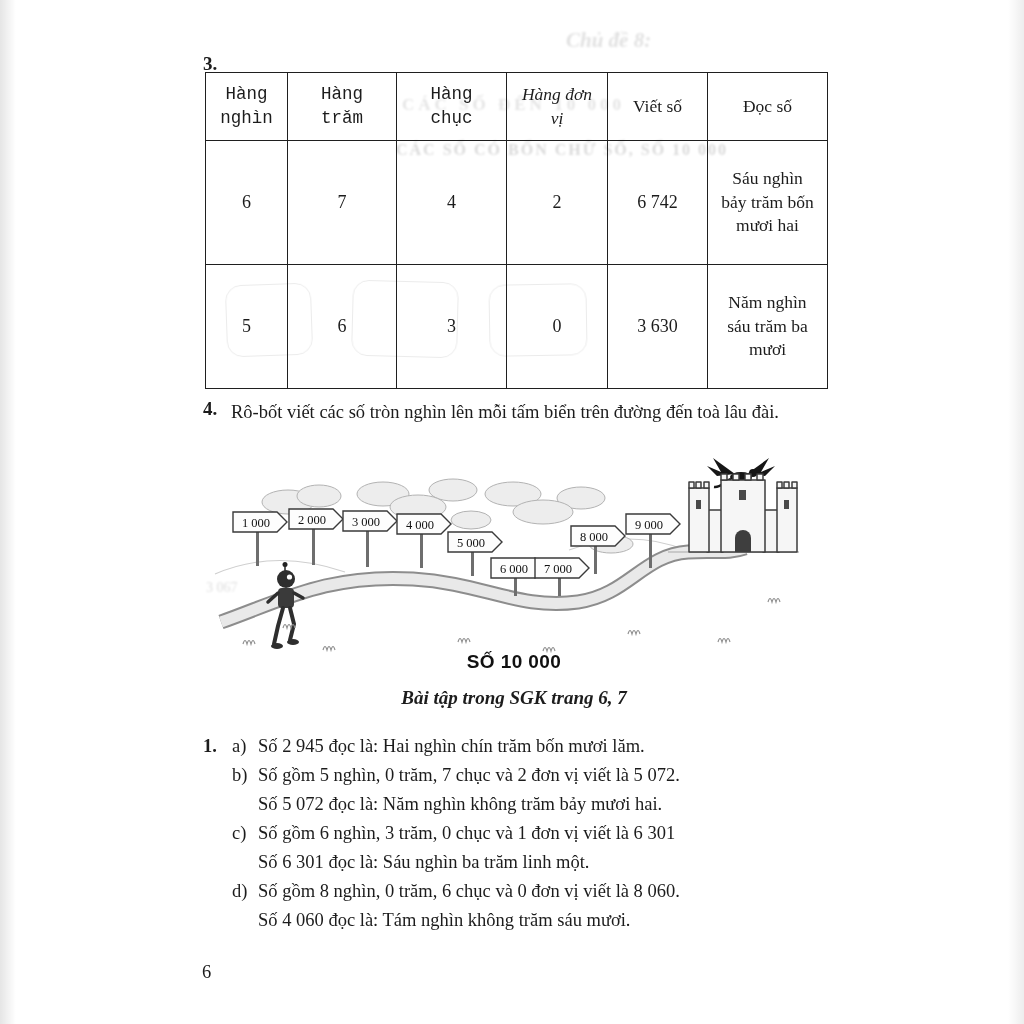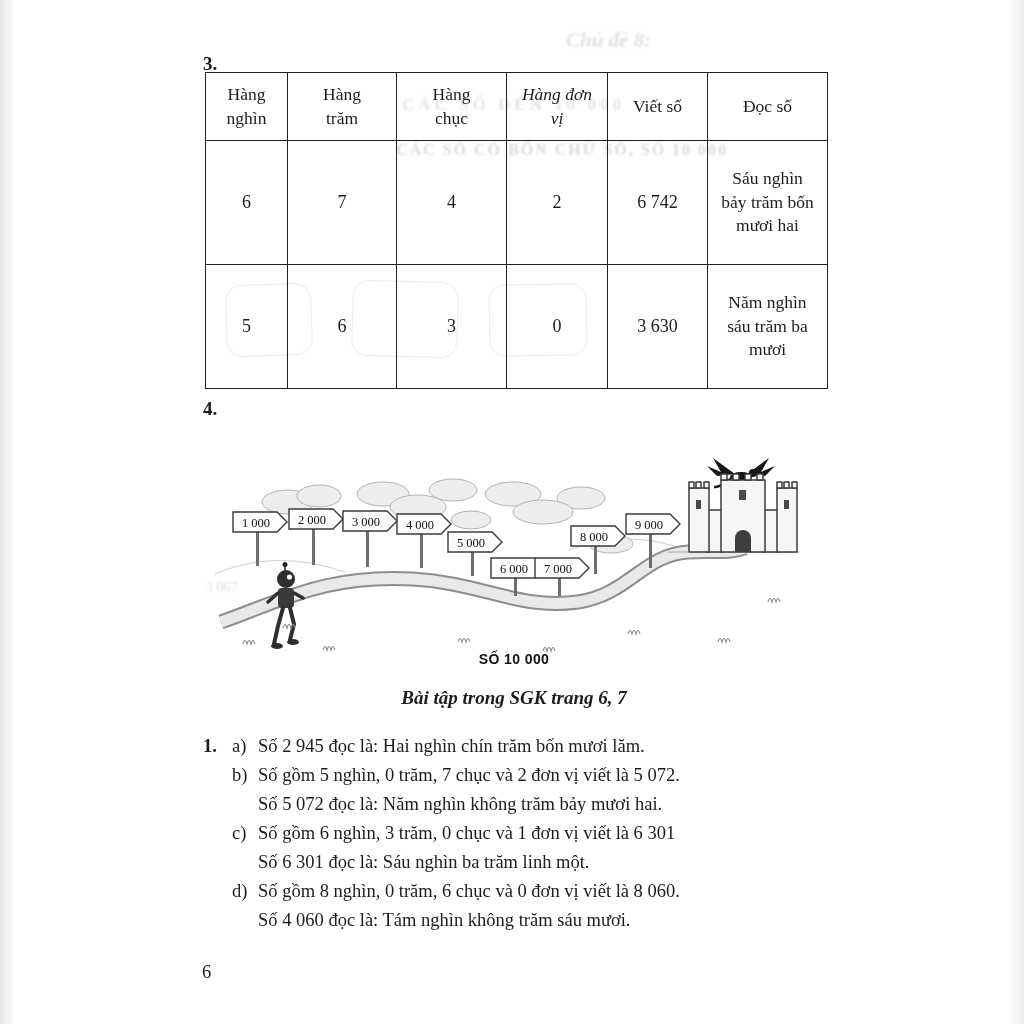--- a/index.html
+++ b/index.html
@@ -35,38 +35,38 @@
   .ex3-table th, .ex3-table td {
     border:1.5px solid #1f1f1f;
     font-weight:normal; text-align:center; vertical-align:middle;
     font-size:17.5px; line-height:1.35; padding:4px;
   }
   .ex3-table thead tr { height:68px; }
   .ex3-table tbody tr { height:124px; }
   .ex3-table td.num { font-size:18px; }
   .ex3-table td.viet { white-space:nowrap; font-size:18px;margin-top:24px; }
   .hdr { margin:0 auto; }
-  .w58 { max-width:58px; }
+  .w58 { max-width:58px;font-family:Liberation Mono, monospace; }
   .w86 { max-width:86px;font-style:italic; }
   .doc-in { max-width:100px; margin:0 auto; }
 
   
   .ex4-label { position:absolute; left:203px; top:398px; font-weight:bold; font-size:19px; }
   .ex4-text  { position:absolute; left:231px; top:398px; width:596px; font-size:18.5px; line-height:28px; }
 
   
   .illus { position:absolute; left:213px; top:452px; width:592px; height:202px; }
   .illus svg { display:block; width:592px; height:202px; }
   .sign-label { font-family:"Liberation Serif","DejaVu Serif",serif; font-size:12.5px; fill:#111; }
 
   
   .sec-title {
     position:absolute; left:200px; top:651px; width:628px; text-align:center;
     font-family:"Liberation Sans","DejaVu Sans",sans-serif;
-    font-weight:bold; font-size:14px; letter-spacing:.4px; color:#111;
+    font-weight:bold; font-size:19px; letter-spacing:.4px; color:#111;
   }
   .sec-subtitle {
     position:absolute; left:200px; top:687px; width:628px; text-align:center;
     font-weight:bold; font-style:italic; font-size:19px;
   }
 
   
   .ex1 { position:absolute; left:203px; top:732px; width:632px; font-size:18.5px; }
   .ex1-label { position:absolute; left:0; top:0; font-weight:bold; line-height:29px; }
   .ex1-item { position:relative; padding-left:55px; }
@@ -142,20 +142,21 @@
         <td class="num">0</td>
         <td class="viet">3 630</td>
         <td>
             <div class="doc-in">Năm nghìn sáu trăm ba mươi</div>
           </td>
       </tr>
     </tbody>
   </table>
 
   <div class="ex4-label">4.</div>
+  <div class="ex4-text">Rô-bốt viết các số tròn nghìn lên mỗi tấm biển trên đường đến toà lâu đài.</div>
 
   <div class="illus">
     <svg viewBox="0 0 592 202" xmlns="http://www.w3.org/2000/svg">
 
       <g fill="none" stroke="#cfcfcf" stroke-width="1.2">
         <path d="M2,122 Q62,96 132,120"></path>
         <path d="M356,98 Q418,76 472,98"></path>
       </g>
 
       <g fill="#ededed" stroke="#b3b3b3" stroke-width="1">

